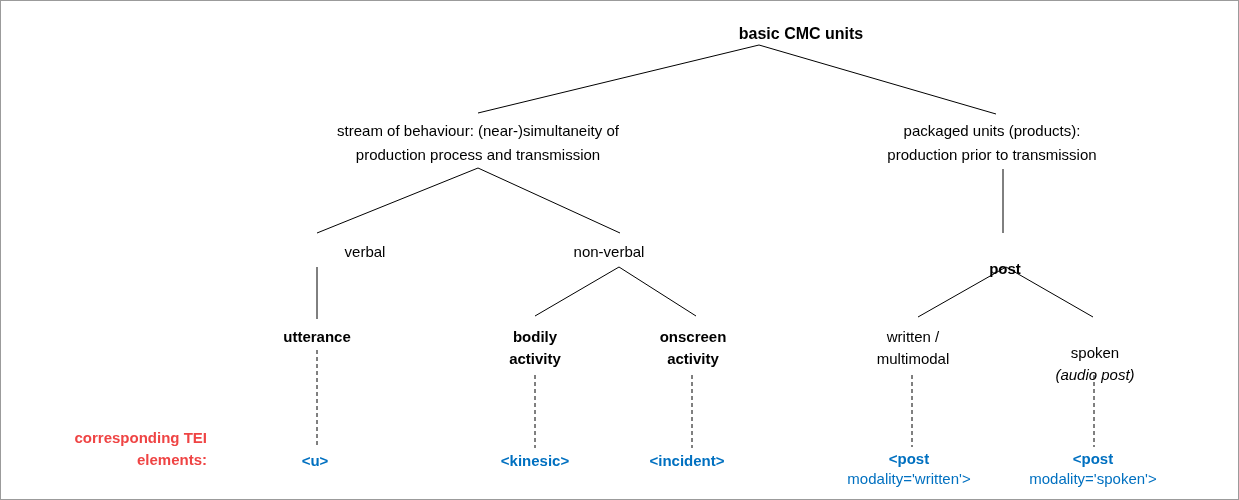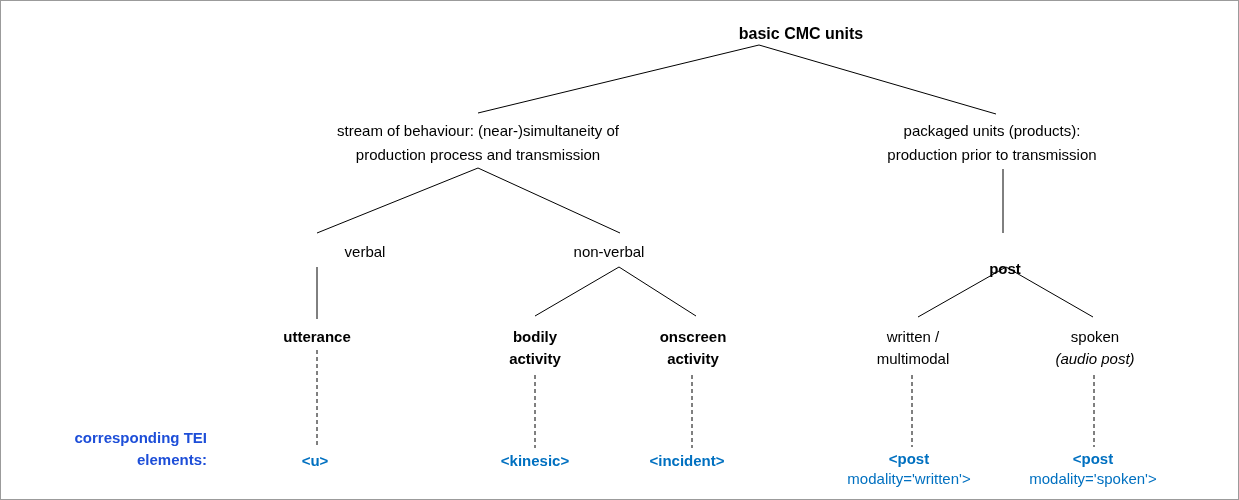--- a/index.html
+++ b/index.html
@@ -44,21 +44,21 @@
     color: #0070C0;
     font-weight: bold;
     line-height: 20px;
   }
   .tei-tag .attr-line { font-weight: normal; }
   .caption {
     position: absolute;
     right: 1031px;
     top: 426px;
     text-align: right;
-    color: #1d4ed8;
+    color: #ef4444;
     font-weight: bold;
     font-size: 15px;
     line-height: 22px;
     white-space: nowrap;
   }
   .caption span { display: block; }
 </style>
 </head>
 <body>
 
@@ -110,21 +110,21 @@
   <div class="node bold" style="left:692px; top:325px;">
     <span>onscreen</span>
     <span>activity</span>
   </div>
 
   <div class="node" style="left:912px; top:325px;">
     <span>written /</span>
     <span>multimodal</span>
   </div>
 
-  <div class="node" style="left:1094px; top:325px;">
+  <div class="node" style="left:1094px; top:341px;">
     <span>spoken</span>
     <span class="italic">(audio post)</span>
   </div>
 
   <div class="caption">
     <span>corresponding TEI</span>
     <span>elements:</span>
   </div>
 
   <div class="node tei-tag" style="left:314px; top:450px;">&lt;u&gt;</div>

